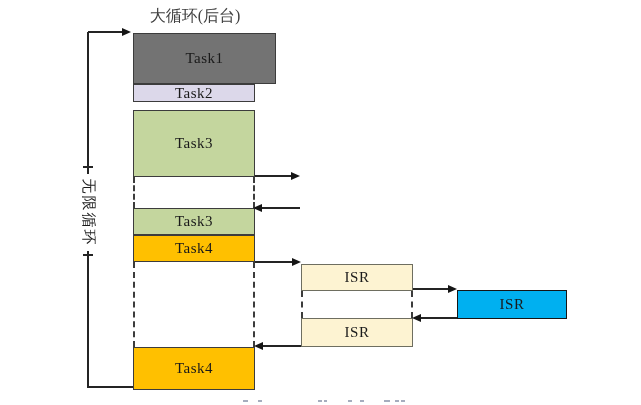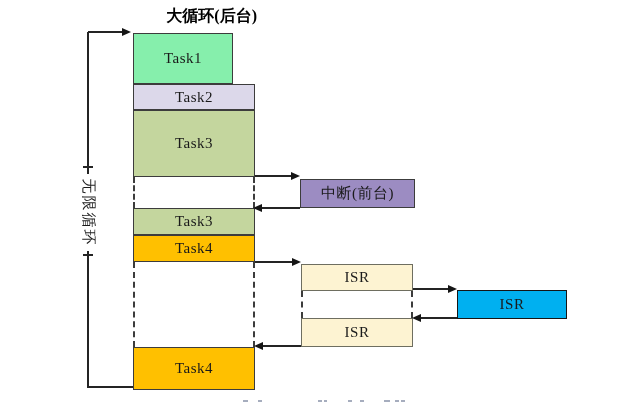--- a/index.html
+++ b/index.html
@@ -14,21 +14,21 @@
   .box{
     position:absolute;
     box-sizing:border-box;
     border:1px solid #3c3c3c;
     display:flex;align-items:center;justify-content:center;
     font-size:15px;color:#1a1a1a;
     letter-spacing:0.5px;
   }
   .isr-box{border:1px solid #6e6e60;}
   .blue-box{border:1.5px solid #151515;}
-  .lbl{position:absolute;font-size:16px;color:#000000;text-align:right;white-space:nowrap;font-weight:bold;}
+  .lbl{position:absolute;font-size:16px;color:#404040;text-align:center;white-space:nowrap;}
   .hline{position:absolute;height:2px;background:#242424;}
   .vline{position:absolute;width:2px;background:#242424;}
   .dash{position:absolute;width:0;border-left:2px dashed #3c3c3c;}
   .head-r{position:absolute;width:0;height:0;
     border-top:4px solid transparent;border-bottom:4px solid transparent;
     border-left:9px solid #151515;}
   .head-l{position:absolute;width:0;height:0;
     border-top:4px solid transparent;border-bottom:4px solid transparent;
     border-right:9px solid #151515;}
   .loop-label{
@@ -48,47 +48,44 @@
   <div class="lbl" style="left:133px;top:6px;width:124px;">大循环(后台)</div>
 
   <div class="hline" style="left:88px;top:31px;width:36px;"></div>
   <div class="head-r" style="left:122px;top:28px;"></div>
   <div class="vline" style="left:87px;top:32px;height:356px;"></div>
   <div class="hline" style="left:88px;top:386px;width:46px;"></div>
   <div class="tick" style="left:83px;top:166px;"></div>
   <div class="tick" style="left:83px;top:254px;"></div>
   <div class="loop-label">无限循环</div>
 
-  <div class="box" style="left: 133px; top: 33px; width: 100px; height: 51px; background-color: #86efac;">
+  <div class="box" style="left: 133px; top: 33px; width: 143px; height: 51px; background-color: #737373;">
     <span>Task1</span>
   </div>
-  <div class="box" style="left: 133px; top: 84px; width: 122px; height: 26px; background-color: rgb(220, 216, 234);">
+  <div class="box" style="left: 133px; top: 84px; width: 122px; height: 18px; background-color: rgb(220, 216, 234);">
     <span>Task2</span>
   </div>
   <div class="box" style="left: 133px; top: 110px; width: 122px; height: 67px; background-color: rgb(196, 214, 158);">
     <span>Task3</span>
   </div>
   <div class="box" style="left: 133px; top: 208px; width: 122px; height: 27px; background-color: rgb(196, 214, 158);">
     <span>Task3</span>
   </div>
   <div class="box" style="left: 133px; top: 235px; width: 122px; height: 27px; background-color: rgb(255, 192, 0);">
     <span>Task4</span>
   </div>
   <div class="box" style="left: 133px; top: 347px; width: 122px; height: 43px; background-color: rgb(255, 192, 0);">
     <span>Task4</span>
   </div>
 
   <div class="dash" style="left:133px;top:177px;height:31px;"></div>
   <div class="dash" style="left:253px;top:177px;height:31px;"></div>
   <div class="dash" style="left:133px;top:262px;height:85px;"></div>
   <div class="dash" style="left:253px;top:262px;height:85px;"></div>
 
-  <div class="box" style="left: 300px; top: 179px; width: 115px; height: 29px; background-color: rgb(156, 140, 194);">
-    <span>中断(前台)</span>
-  </div>
 
   <div class="box isr-box" style="left: 301px; top: 264px; width: 112px; height: 27px; background-color: rgb(253, 243, 210);">
     <span>ISR</span>
   </div>
   <div class="box isr-box" style="left: 301px; top: 318px; width: 112px; height: 29px; background-color: rgb(253, 243, 210);">
     <span>ISR</span>
   </div>
   <div class="dash" style="left:301px;top:291px;height:27px;"></div>
   <div class="dash" style="left:411px;top:291px;height:27px;"></div>
 

